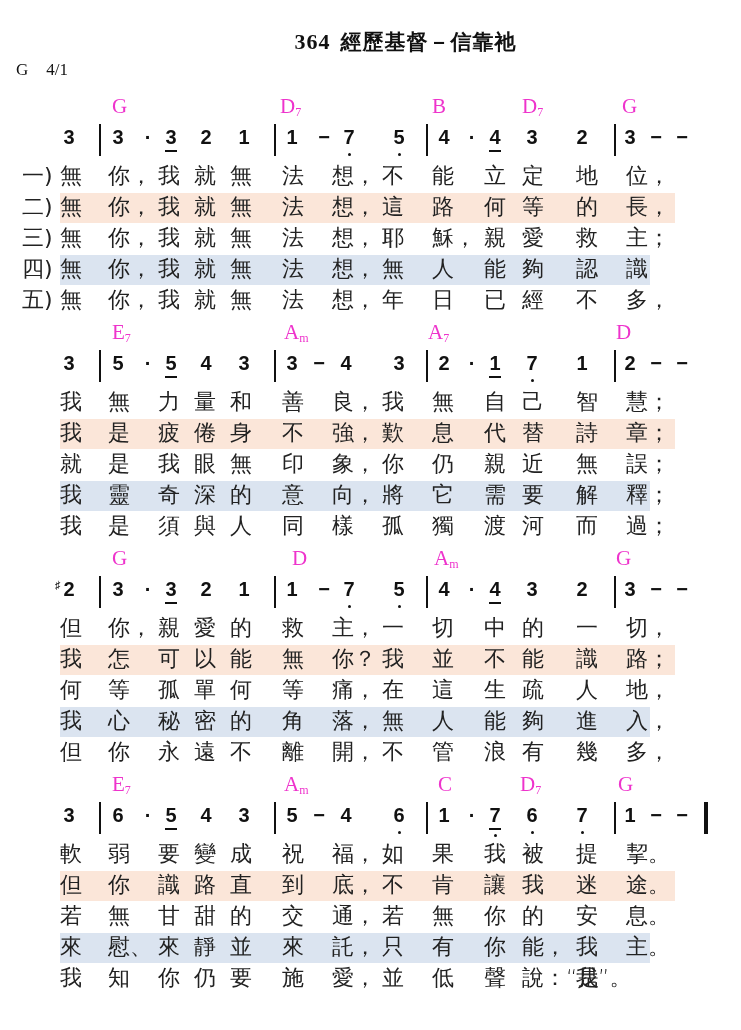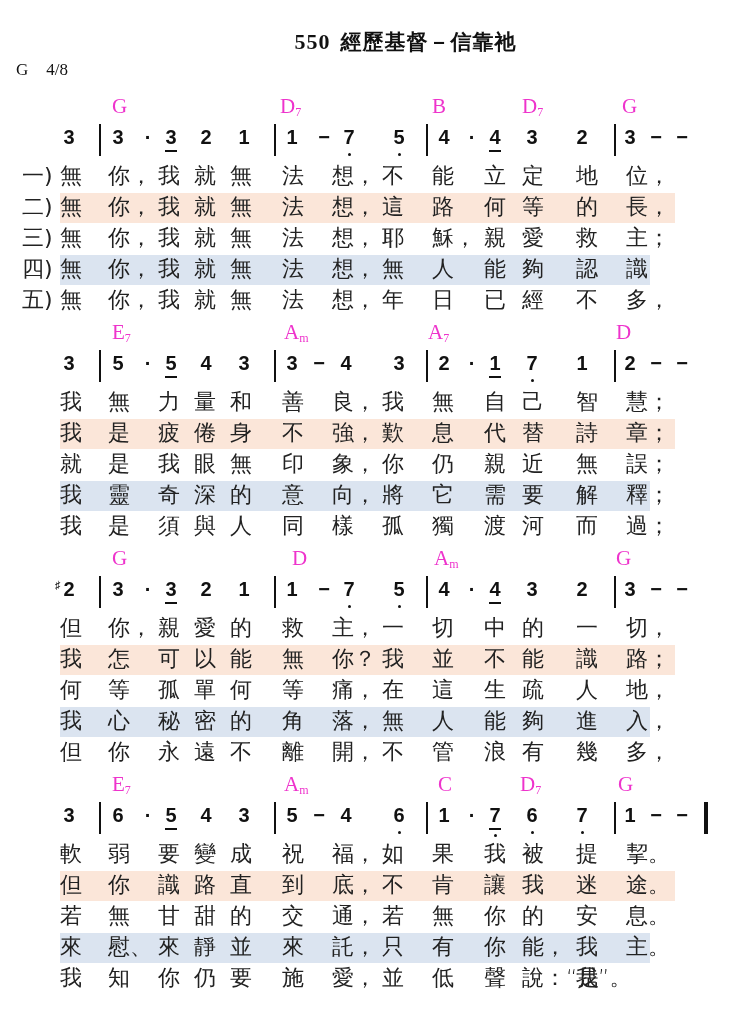--- a/index.html
+++ b/index.html
@@ -52,24 +52,24 @@
       line-height: 26px; white-space: nowrap; color: #222; font-weight: 300;
     }
     .vlabel {
       position: absolute; top: 1px; left: 22px; font-family: "DejaVu Sans", sans-serif; font-size: 22px; line-height: 26px; color: #222;
     }
   </style>
 </head>
 <body>
 
 <div id="title">
-  <span class="num">550</span><span class="zh">經歷基督－信靠祂</span>
+  <span class="num">364</span><span class="zh">經歷基督－信靠祂</span>
 </div>
 <div id="key">
-  <span>G</span><span>4/8</span>
+  <span>G</span><span>4/1</span>
 </div>
 
 <div id="score">
     <div class="system" style="top: 94px;">
       <div class="chords">
         <span class="chord" style="left: 112px;"><span>G</span></span>
         <span class="chord" style="left: 280px;"><span>D</span><sub>7</sub></span>
         <span class="chord" style="left: 432px;"><span>B</span></span>
         <span class="chord" style="left: 522px;"><span>D</span><sub>7</sub></span>
         <span class="chord" style="left: 622px;"><span>G</span></span>

